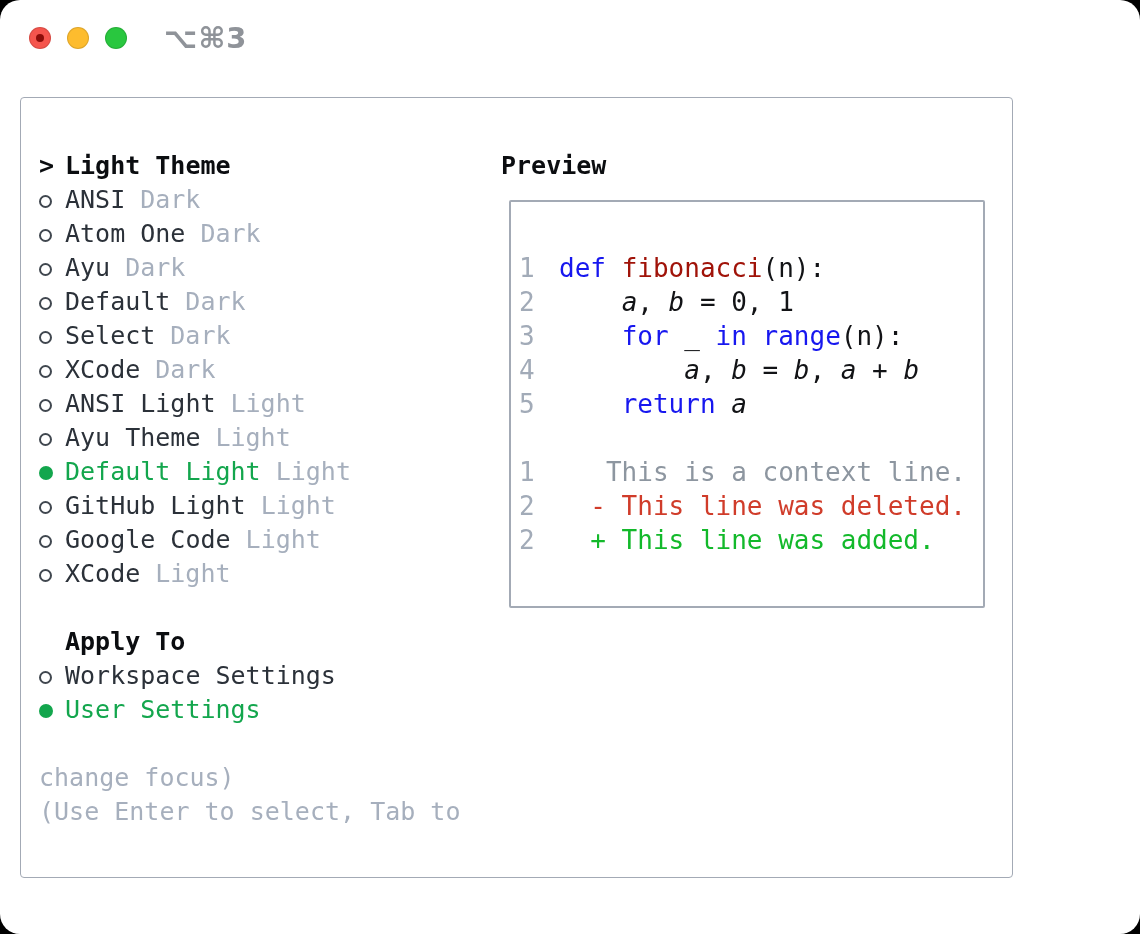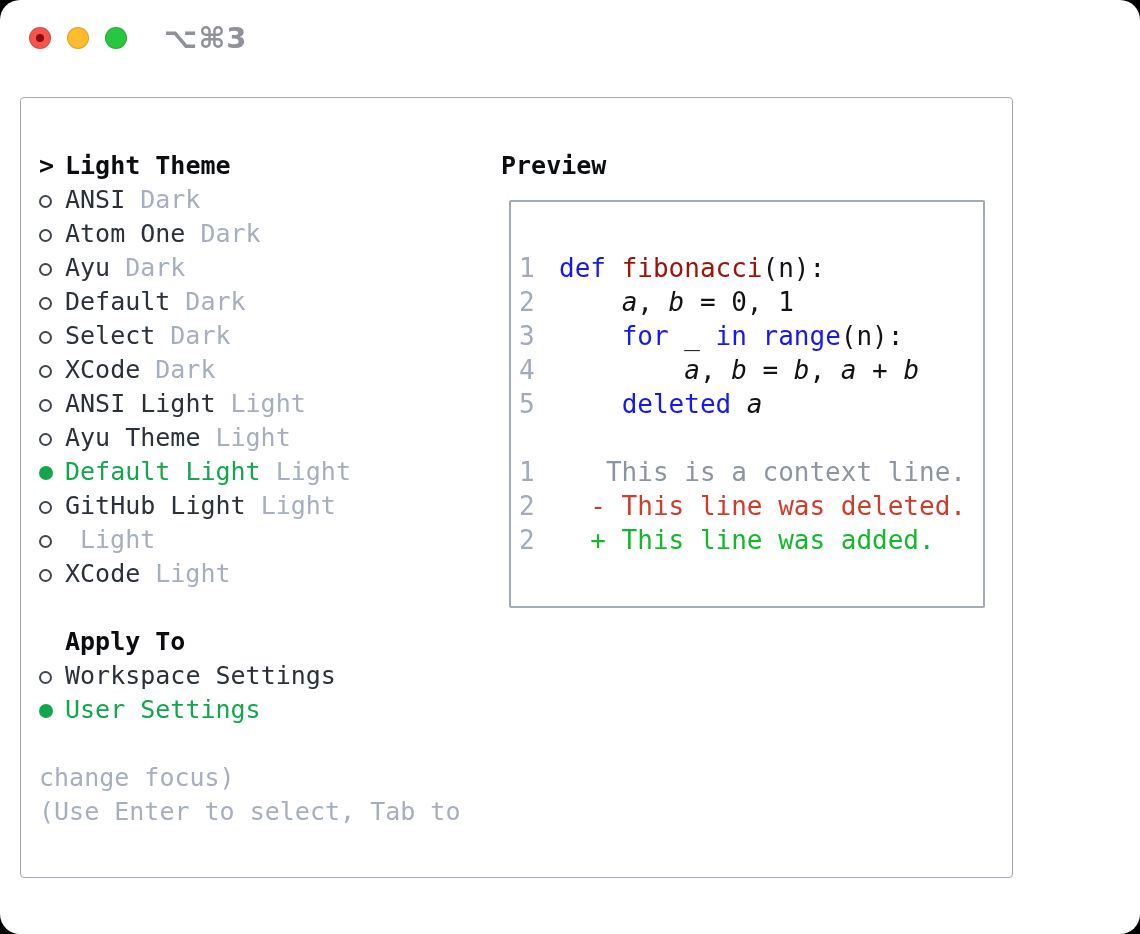--- a/index.html
+++ b/index.html
@@ -147,20 +147,21 @@
               <span class="marker">
                 <span class="dot"></span>
               </span>
               <span class="name">GitHub Light</span>
               <span class="tag">Light</span>
             </div>
             <div class="row">
               <span class="marker">
                 <span class="dot"></span>
               </span>
+              <span class="name">Google Code</span>
               <span class="tag">Light</span>
             </div>
             <div class="row">
               <span class="marker">
                 <span class="dot"></span>
               </span>
               <span class="name">XCode</span>
               <span class="tag">Light</span>
             </div>
           </div>
@@ -195,21 +196,21 @@
 
     <div class="right-col">
       <div class="preview-title">Preview</div>
     </div>
     <div class="preview-box">
       <div id="preview-lines">
           <div class="code-row"><span class="lnum">1</span><span class="lcontent"><span class="c-kw">def </span><span class="c-fn">fibonacci</span><span class="c-pl">(n):</span></span></div>
           <div class="code-row"><span class="lnum">2</span><span class="lcontent"><span class="c-pl">    </span><span class="c-var">a</span><span class="c-pl">, </span><span class="c-var">b</span><span class="c-pl"> = 0, 1</span></span></div>
           <div class="code-row"><span class="lnum">3</span><span class="lcontent"><span class="c-pl">    </span><span class="c-kw">for</span><span class="c-pl"> _ </span><span class="c-kw">in</span><span class="c-pl"> </span><span class="c-kw">range</span><span class="c-pl">(n):</span></span></div>
           <div class="code-row"><span class="lnum">4</span><span class="lcontent"><span class="c-pl">        </span><span class="c-var">a</span><span class="c-pl">, </span><span class="c-var">b</span><span class="c-pl"> = </span><span class="c-var">b</span><span class="c-pl">, </span><span class="c-var">a</span><span class="c-pl"> + </span><span class="c-var">b</span></span></div>
-          <div class="code-row"><span class="lnum">5</span><span class="lcontent"><span class="c-pl">    </span><span class="c-kw">deleted</span><span class="c-pl"> </span><span class="c-var">a</span></span></div>
+          <div class="code-row"><span class="lnum">5</span><span class="lcontent"><span class="c-pl">    </span><span class="c-kw">return</span><span class="c-pl"> </span><span class="c-var">a</span></span></div>
           <div class="code-row"><span class="lnum"></span><span class="lcontent"></span></div>
           <div class="code-row"><span class="lnum">1</span><span class="lcontent"><span class="c-ctx">   This is a context line.</span></span></div>
           <div class="code-row"><span class="lnum">2</span><span class="lcontent"><span class="c-del">  - This line was deleted.</span></span></div>
           <div class="code-row"><span class="lnum">2</span><span class="lcontent"><span class="c-add">  + This line was added.</span></span></div>
         </div>
     </div>
   </div>
 </div>
 
 </body></html>

